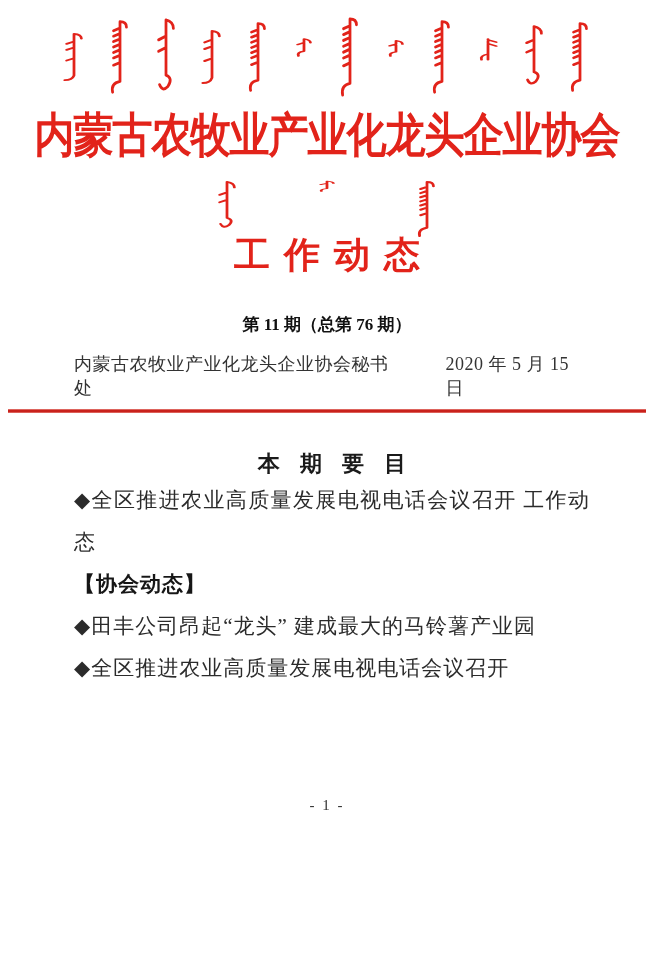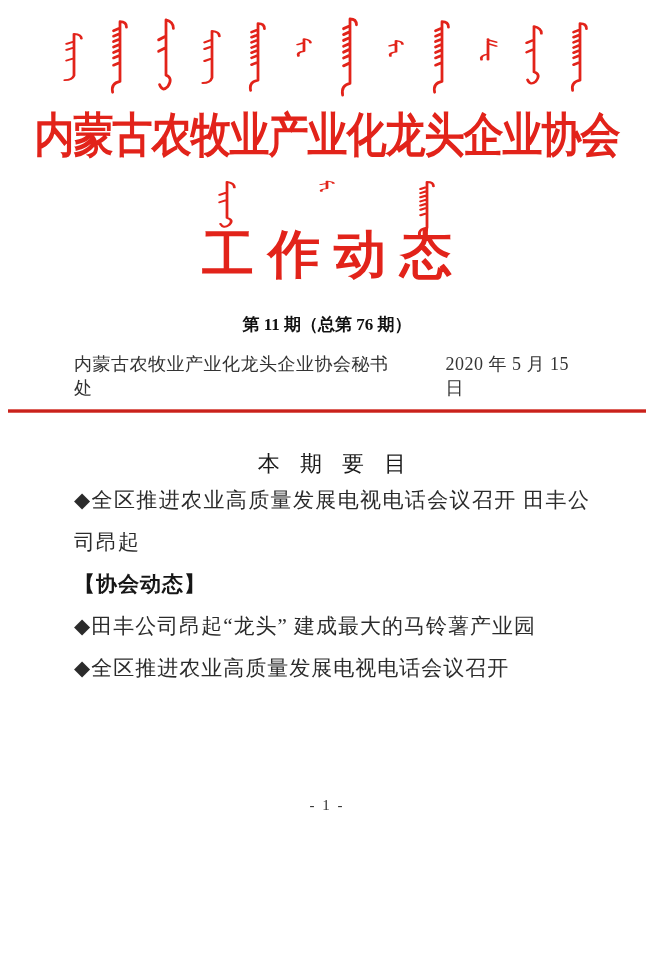--- a/index.html
+++ b/index.html
@@ -26,21 +26,21 @@
     font-weight:900;
     color:#e2231a;
     letter-spacing:-1px;
     transform:scaleY(1.18);
     transform-origin:center top;
     white-space:nowrap;
   }
   .bulletin-title{
     margin:0;margin-top:-12px;
     text-align:center;
-    font-size:52px;line-height:58px;
+    font-size:36px;line-height:58px;
     font-weight:900;
     color:#e2231a;
     letter-spacing:14px;
     text-indent:14px;
   }
   .issue-line{
     margin-top:26px;
     text-align:center;
     font-size:17px;line-height:30px;
     font-weight:bold;
@@ -59,21 +59,21 @@
     margin:9px 8px 0 8px;
     height:4px;border:0;
     background:linear-gradient(#e88a82,#c9211c 35%,#c9211c 70%,#e88a82);
   }
   
   .contents{padding:0 64px 0 74px;}
   .contents-title{
     margin:0;margin-top:36px;
     text-align:center;
     font-size:22px;line-height:30px;
-    font-weight:normal;color:#1a1a1a;
+    font-weight:bold;color:#1a1a1a;
     letter-spacing:7px;text-indent:7px;
     font-family:"Liberation Sans","DejaVu Sans",sans-serif;
   }
   .toc-line{margin:0;font-size:21px;line-height:42px;letter-spacing:1px;}
   .toc-header{
     font-weight:bold;color:#161616;
     font-family:"Liberation Sans","DejaVu Sans",sans-serif;
   }
   .toc-header.first{margin-top:11px;}
   .toc-item{color:#2b2b2b;text-align:justify;}
@@ -150,21 +150,21 @@
   <div class="info-line">
     <span>内蒙古农牧业产业化龙头企业协会秘书处</span>
     <span>2020 年 5 月 15 日</span>
   </div>
 
   <hr class="red-rule">
 
   <div class="contents">
     <p class="contents-title">本 期 要 目</p>
 
-    <p class="toc-line toc-item">◆全区推进农业高质量发展电视电话会议召开 田丰公司昂起</p>
+    <p class="toc-line toc-item">◆全区推进农业高质量发展电视电话会议召开 工作动态</p>
 
     <p class="toc-line toc-header">【协会动态】</p>
     <p class="toc-line toc-item">◆田丰公司昂起“龙头” 建成最大的马铃薯产业园</p>
     <p class="toc-line toc-item">◆全区推进农业高质量发展电视电话会议召开</p>
   </div>
 
   <div class="page-number">- 1 -</div>
 
 </div>
 

